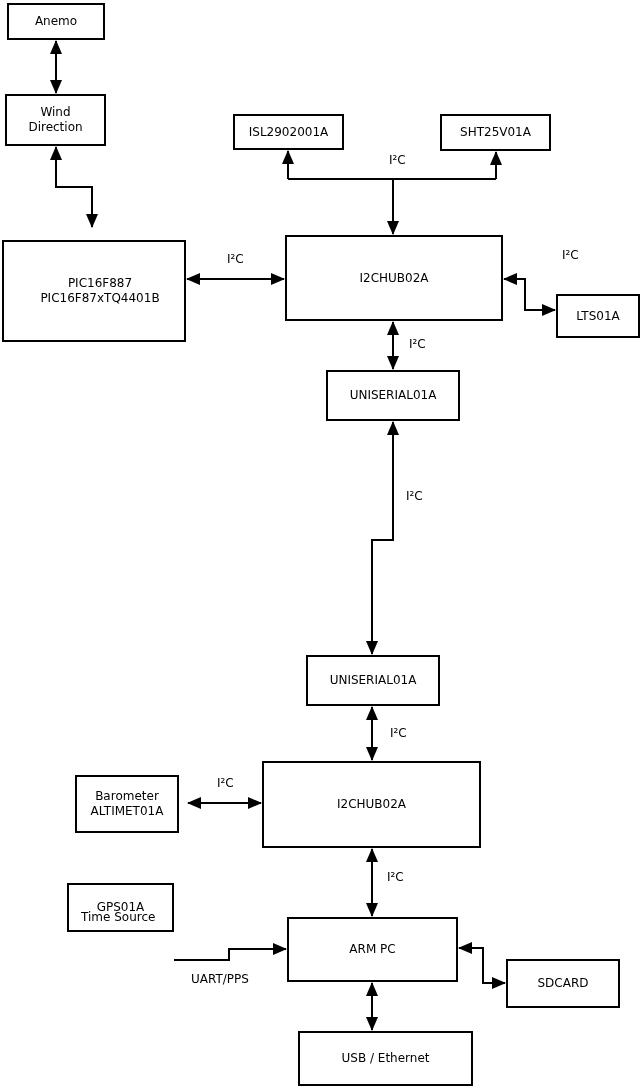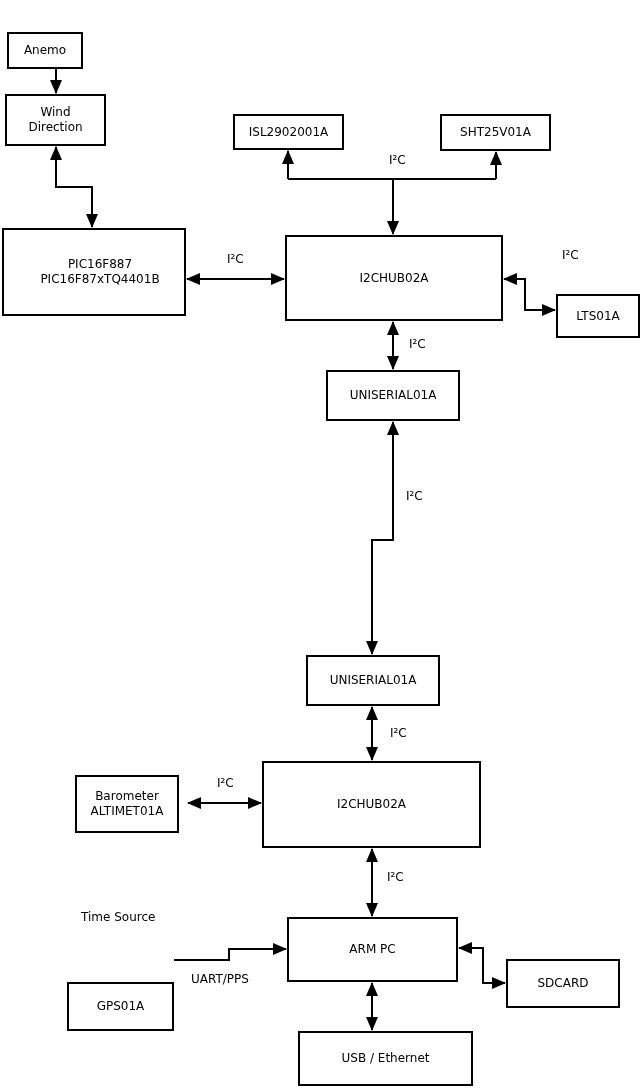--- a/index.html
+++ b/index.html
@@ -40,35 +40,35 @@
     <path d="M 393,422 L 393,540 L 372,540 L 372,654" marker-start="url(#ah)" marker-end="url(#ah)"></path>
     <path d="M 372,707 L 372,760" marker-start="url(#ah)" marker-end="url(#ah)"></path>
     <path d="M 188,803 L 261,803" marker-start="url(#ah)" marker-end="url(#ah)"></path>
     <path d="M 372,849 L 372,916" marker-start="url(#ah)" marker-end="url(#ah)"></path>
     <path d="M 174,960 L 229,960 L 229,949 L 286,949" marker-end="url(#ah)"></path>
     <path d="M 459,948 L 483,948 L 483,983 L 505,983" marker-start="url(#ah)" marker-end="url(#ah)"></path>
     <path d="M 372,983 L 372,1030" marker-start="url(#ah)" marker-end="url(#ah)"></path>
   </g>
 </svg>
 
-<div class="box" style="left:7px;top:3px;width:76px;height:37px;margin-top:29px;">Anemo</div>
+<div class="box" style="left:7px;top:3px;width:98px;height:37px;">Anemo</div>
 <div class="box" style="left:5px;top:94px;width:101px;height:52px;">Wind
 Direction</div>
-<div class="box" style="left:2px;top:228px;width:184px;height:88px;padding-left:12px;">PIC16F887
+<div class="box" style="left:2px;top:240px;width:184px;height:102px;padding-left:12px;">PIC16F887
 PIC16F87xTQ4401B</div>
 <div class="box" style="left:233px;top:114px;width:111px;height:36px;">ISL2902001A</div>
 <div class="box" style="left:440px;top:114px;width:111px;height:37px;">SHT25V01A</div>
 <div class="box" style="left:285px;top:235px;width:218px;height:86px;">I2CHUB02A</div>
 <div class="box" style="left:556px;top:294px;width:84px;height:44px;">LTS01A</div>
 <div class="box" style="left:326px;top:370px;width:134px;height:51px;">UNISERIAL01A</div>
 <div class="box" style="left:306px;top:655px;width:134px;height:51px;">UNISERIAL01A</div>
 <div class="box" style="left:262px;top:761px;width:219px;height:87px;">I2CHUB02A</div>
 <div class="box" style="left:75px;top:775px;width:104px;height:58px;">Barometer
 ALTIMET01A</div>
-<div class="box" style="left:67px;top:982px;width:107px;height:49px;">GPS01A</div>
+<div class="box" style="left:67px;top:883px;width:107px;height:49px;">GPS01A</div>
 <div class="box" style="left:287px;top:917px;width:171px;height:65px;">ARM PC</div>
 <div class="box" style="left:506px;top:959px;width:114px;height:49px;">SDCARD</div>
 <div class="box" style="left:298px;top:1031px;width:175px;height:55px;">USB / Ethernet</div>
 
 <span class="lbl" style="left:227px;top:253px;">I²C</span>
 <span class="lbl" style="left:389px;top:154px;">I²C</span>
 <span class="lbl" style="left:562px;top:249px;">I²C</span>
 <span class="lbl" style="left:409px;top:338px;">I²C</span>
 <span class="lbl" style="left:406px;top:490px;">I²C</span>
 <span class="lbl" style="left:390px;top:727px;">I²C</span>

